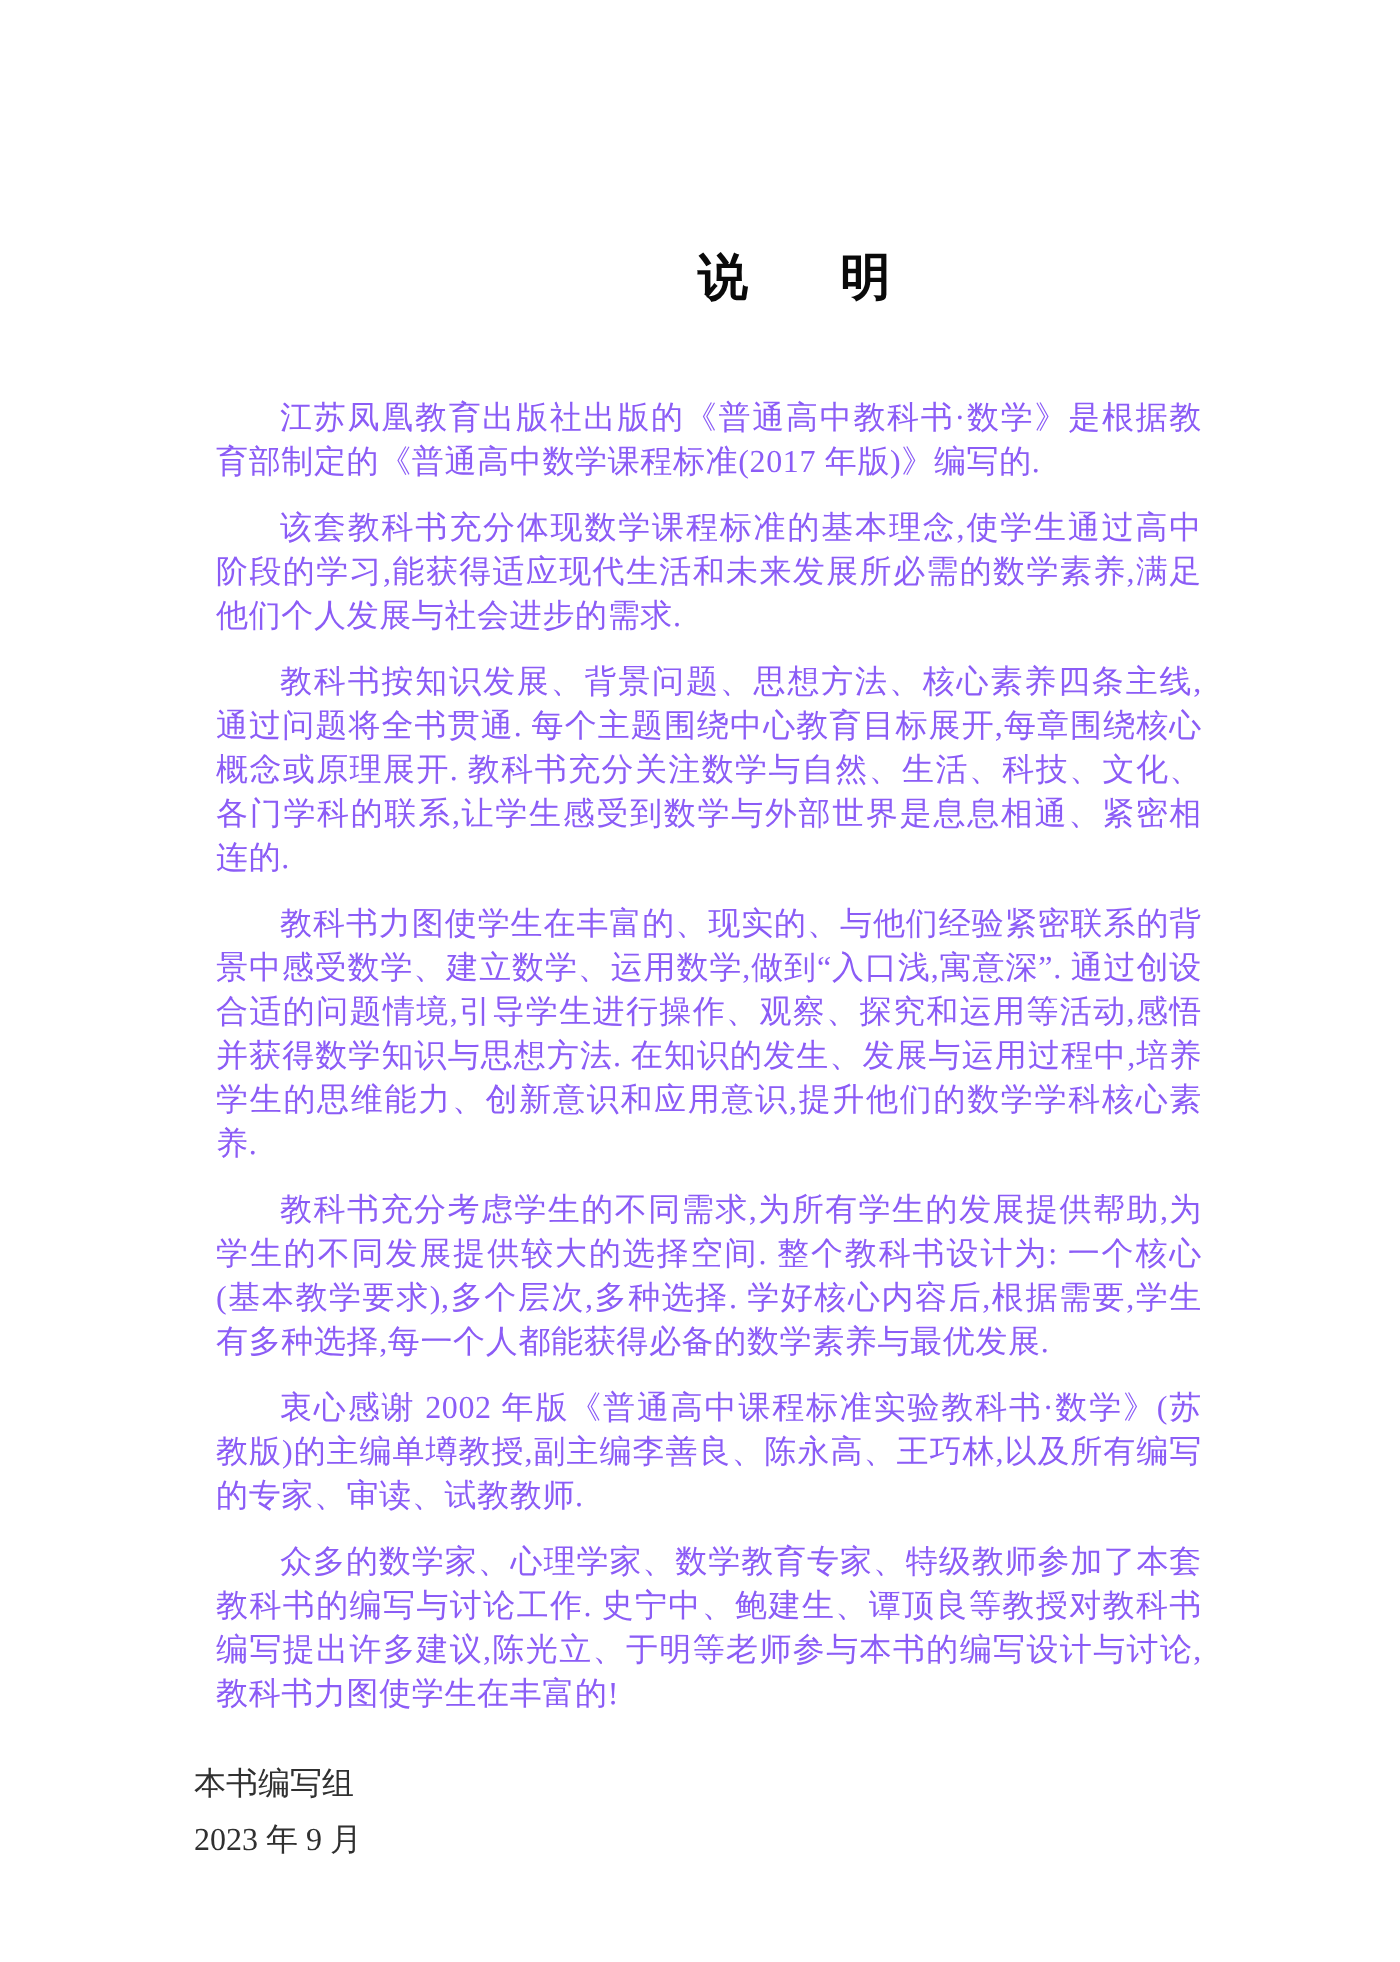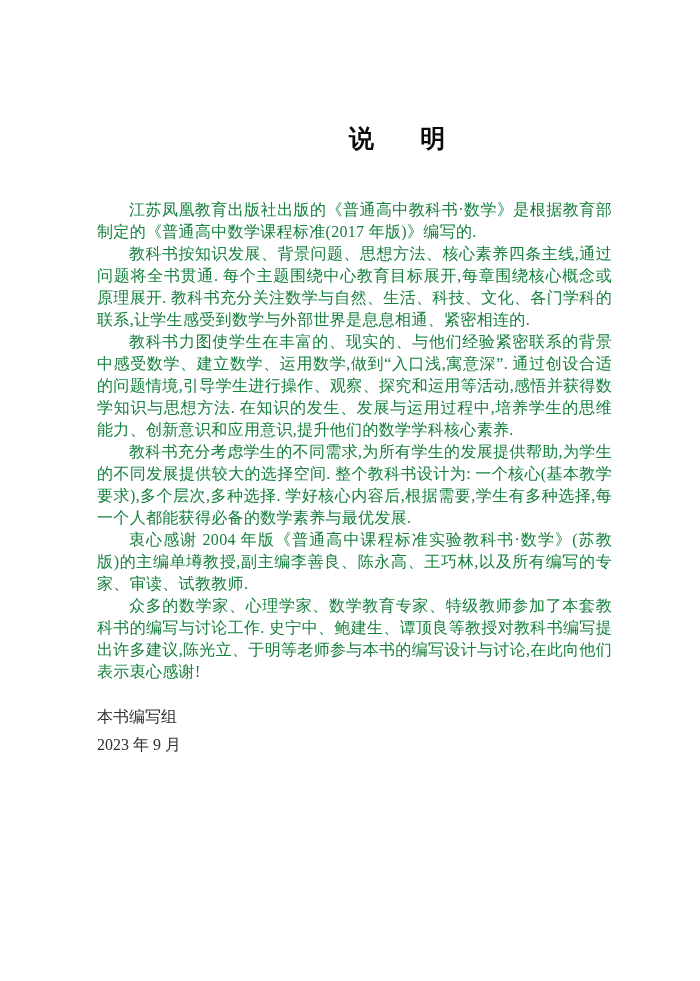--- a/index.html
+++ b/index.html
@@ -25,51 +25,52 @@
     margin: 0 0 44px 0;
     padding-left: 252px;
     font-family: "Liberation Sans", "DejaVu Sans", sans-serif;
     font-size: 25px;
     font-weight: bold;
     color: #0a0a0a;
     letter-spacing: 1.85em;
     white-space: nowrap;
   }
   .body-text p {
-    margin: 0;
+    margin: 11px;
     font-size: 16px;
     line-height: 22px;
     text-align: justify;
     text-indent: 2em;
     letter-spacing: 0.02em;
-    color: #15803d;
+    color: #8b5cf6;
   }
   .signature-block {
     margin-top: 20px;
     padding-right: 18px;
     text-align: left;
     font-size: 16px;
     line-height: 28px;
     color: #303030;
   }
 </style>
 </head>
 <body>
 
 <div class="page">
 
   <h1 class="page-title">说明</h1>
 
   <div class="body-text">
     <p>江苏凤凰教育出版社出版的《普通高中教科书·数学》是根据教育部制定的《普通高中数学课程标准(2017 年版)》编写的.</p>
+    <p>该套教科书充分体现数学课程标准的基本理念,使学生通过高中阶段的学习,能获得适应现代生活和未来发展所必需的数学素养,满足他们个人发展与社会进步的需求.</p>
     <p>教科书按知识发展、背景问题、思想方法、核心素养四条主线,通过问题将全书贯通. 每个主题围绕中心教育目标展开,每章围绕核心概念或原理展开. 教科书充分关注数学与自然、生活、科技、文化、各门学科的联系,让学生感受到数学与外部世界是息息相通、紧密相连的.</p>
     <p>教科书力图使学生在丰富的、现实的、与他们经验紧密联系的背景中感受数学、建立数学、运用数学,做到“入口浅,寓意深”. 通过创设合适的问题情境,引导学生进行操作、观察、探究和运用等活动,感悟并获得数学知识与思想方法. 在知识的发生、发展与运用过程中,培养学生的思维能力、创新意识和应用意识,提升他们的数学学科核心素养.</p>
     <p>教科书充分考虑学生的不同需求,为所有学生的发展提供帮助,为学生的不同发展提供较大的选择空间. 整个教科书设计为: 一个核心(基本教学要求),多个层次,多种选择. 学好核心内容后,根据需要,学生有多种选择,每一个人都能获得必备的数学素养与最优发展.</p>
-    <p>衷心感谢 2004 年版《普通高中课程标准实验教科书·数学》(苏教版)的主编单墫教授,副主编李善良、陈永高、王巧林,以及所有编写的专家、审读、试教教师.</p>
-    <p>众多的数学家、心理学家、数学教育专家、特级教师参加了本套教科书的编写与讨论工作. 史宁中、鲍建生、谭顶良等教授对教科书编写提出许多建议,陈光立、于明等老师参与本书的编写设计与讨论,在此向他们表示衷心感谢!</p>
+    <p>衷心感谢 2002 年版《普通高中课程标准实验教科书·数学》(苏教版)的主编单墫教授,副主编李善良、陈永高、王巧林,以及所有编写的专家、审读、试教教师.</p>
+    <p>众多的数学家、心理学家、数学教育专家、特级教师参加了本套教科书的编写与讨论工作. 史宁中、鲍建生、谭顶良等教授对教科书编写提出许多建议,陈光立、于明等老师参与本书的编写设计与讨论,教科书力图使学生在丰富的!</p>
   </div>
 
   <div class="signature-block">
     <div>本书编写组</div>
     <div>2023 年 9 月</div>
   </div>
 
 </div>
 
 </body></html>

